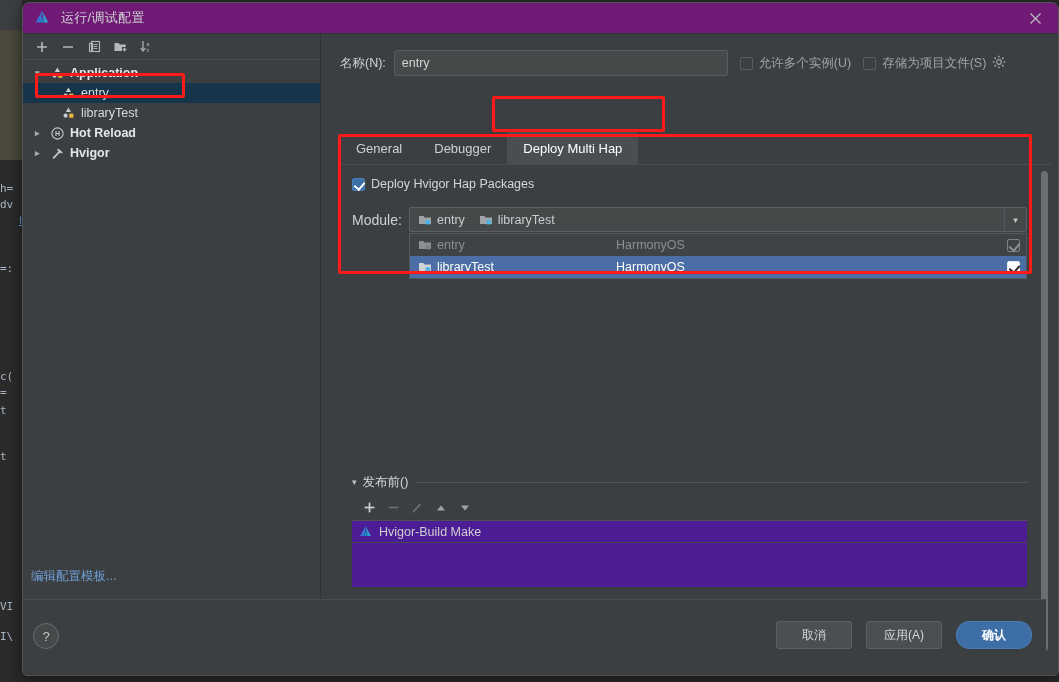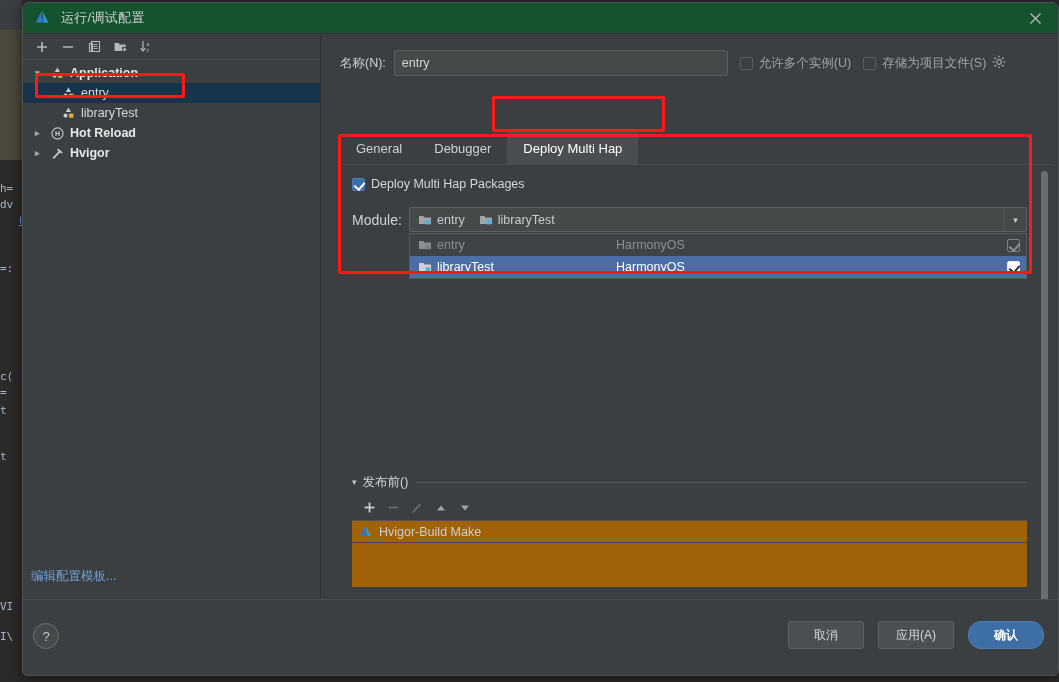--- a/index.html
+++ b/index.html
@@ -48,21 +48,21 @@
     background: #3c3f41;
     border: 1px solid #4e5254;
     border-radius: 7px 7px 5px 5px;
     box-shadow: 0 3px 16px rgba(0,0,0,.55);
     overflow: hidden;
   }
 
   
   #titlebar {
     position: absolute; left: 0; top: 0; width: 100%; height: 31px;
-    background: #14532d;
+    background: #701a75;
     border-bottom: 1px solid #323537;
     display: flex; align-items: center;
   }
   #titlebar .app-logo { margin-left: 10px; width: 18px; height: 18px; display: block; }
   #titlebar .title-text {
     margin-left: 10px; font-size: 13px; color: #cfd2d4; letter-spacing: .3px;
   }
   #close-btn {
     position: absolute; right: 0; top: 0; width: 46px; height: 31px;
     display: flex; align-items: center; justify-content: center;
@@ -236,31 +236,31 @@
   #bl-header .rule {
     flex: 1; height: 1px; background: #53575a; margin-left: 8px;
   }
   #bl-toolbar {
     height: 26px; display: flex; align-items: center; gap: 6px;
     padding-left: 8px; margin-top: 4px;
     border-bottom: 1px solid #4e5254;
   }
   .blbtn { width: 18px; height: 18px; display: flex; align-items: center; justify-content: center; color: #b5b9ba; }
   .blbtn.dim { color: #6c7072; }
-  #bl-list { height: 66px; background: #a16207; }
+  #bl-list { height: 66px; background: #4c1d95; }
   .bl-item {
     height: 22px; display: flex; align-items: center;
     padding-left: 6px; font-size: 12.5px; color: #cdd0d1;
     border-bottom: 1px solid #46494b;
   }
   .bl-item .bl-icon { width: 15px; height: 15px; margin-right: 6px; flex: 0 0 15px; }
 
   
   #footer {
-    position: absolute; left: 0; right: 0; bottom: 0; height: 76px;
+    position: absolute; left: 0; right: 12px; bottom: 0; height: 76px;
     background: #3c3f41;
   }
   #footer-divider {
     position: absolute; left: 0; right: 0; top: 0; height: 1px; background: #4a4d4f;
   }
   #edit-template-link {
     position: absolute; left: 8px; top: -31px;
     font-size: 12.5px; color: #6f9fd8; cursor: default;
   }
   #help-btn {
@@ -449,21 +449,21 @@
     </div>
 
     <div id="content">
 
       <div id="scroll-track">
         <div id="scroll-thumb"></div>
       </div>
 
       <div id="deploy-cb-row">
         <span class="cb checked"></span>
-        <span class="cbox-label">Deploy Multi Hap Packages</span>
+        <span class="cbox-label">Deploy Hvigor Hap Packages</span>
       </div>
 
       <div id="module-row">
         <span id="module-label">Module:</span>
         <div id="module-combo">
           <span class="chip">
             <svg class="mod-icon" viewBox="0 0 14 14">
               <path d="M1 3 h4.4 l1 1.4 h6.6 v6.6 h-12 z" fill="#9fa4a6"></path>
               <rect x="7.6" y="7.2" width="4.4" height="4.2" fill="#4ab4e6"></rect>
             </svg>

